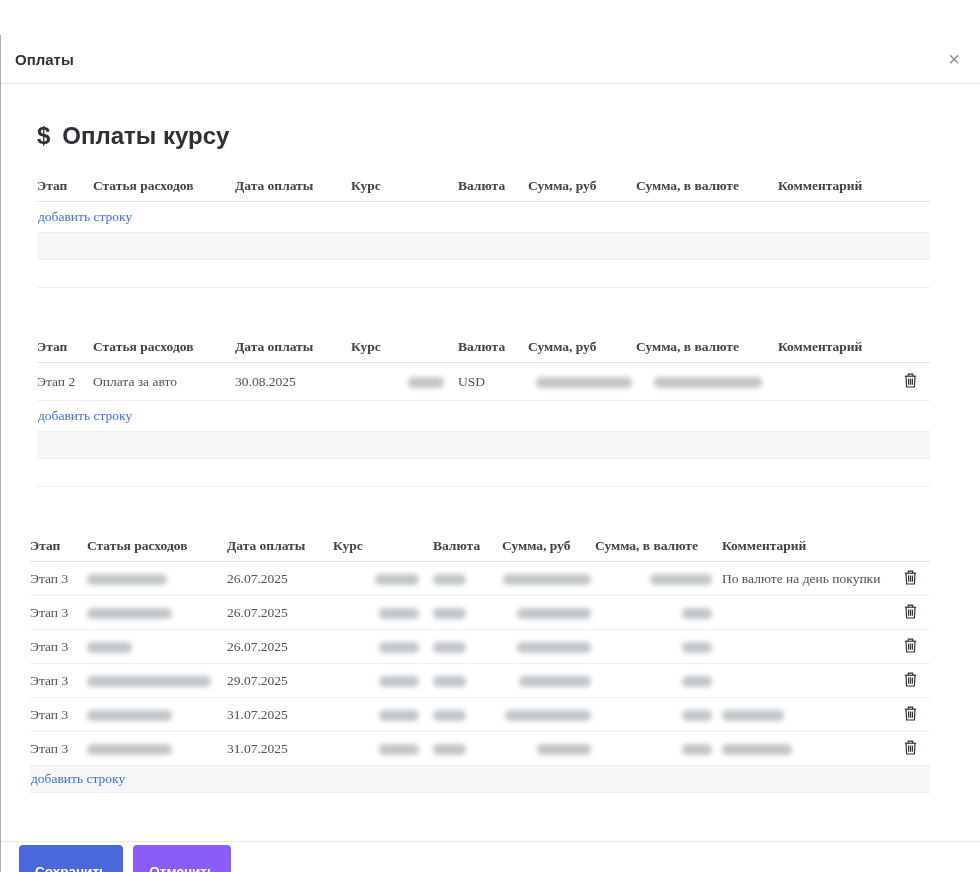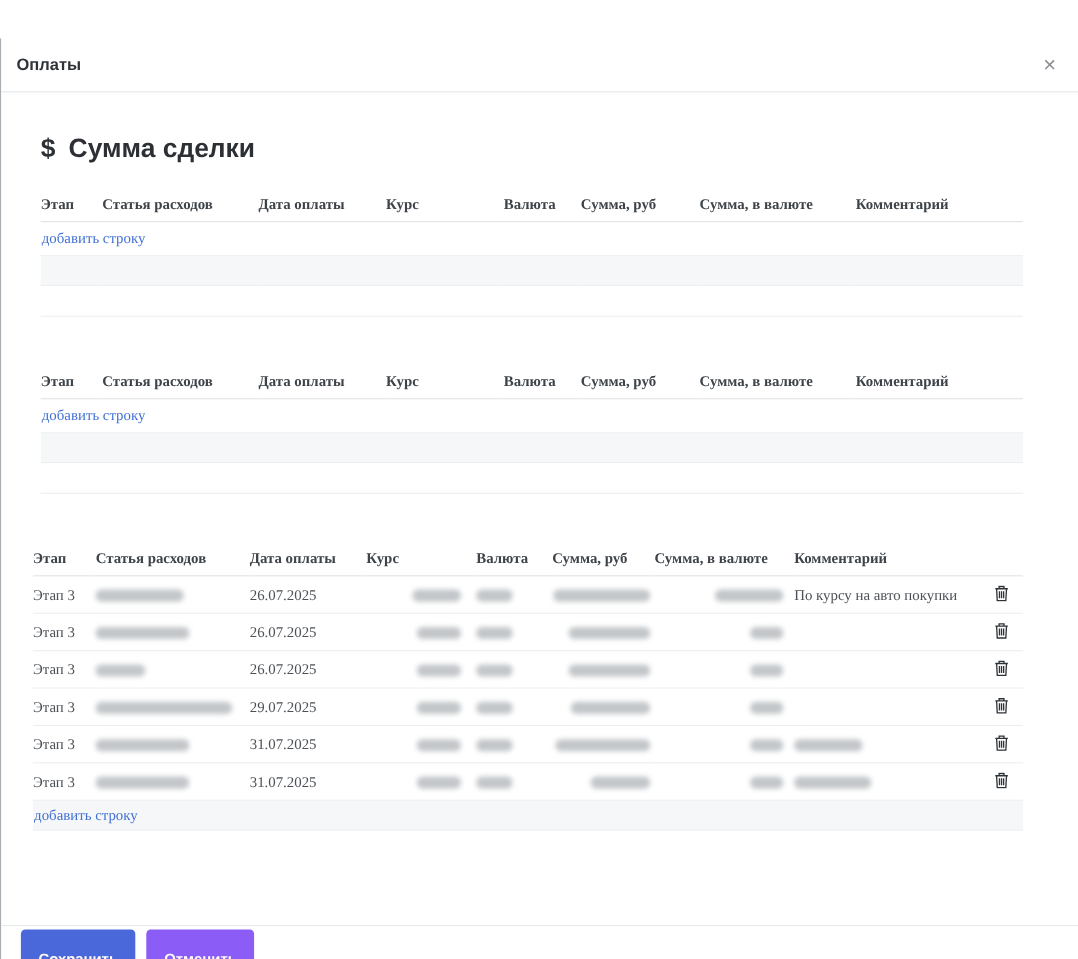--- a/index.html
+++ b/index.html
@@ -100,21 +100,21 @@
     <span class="modal-title">Оплаты</span>
     <button class="close-btn">
       <span>×</span>
     </button>
   </div>
 
   <div class="modal-body">
 
     <div class="page-title">
       <span class="dollar-icon">$</span>
-      <span>Сумма сделки</span>
+      <span>Оплаты курсу</span>
     </div>
 
     <table class="pay-table t12">
       <colgroup>
         <col style="width:56px">
           <col style="width:142px">
           <col style="width:116px">
           <col style="width:107px">
         <col style="width:70px">
           <col style="width:108px">
@@ -169,20 +169,36 @@
           <th>Дата оплаты</th>
           <th>Курс</th>
           <th>Валюта</th>
           <th>Сумма, руб</th>
           <th>Сумма, в валюте</th>
           <th>Комментарий</th>
           <th></th>
         </tr>
       </thead>
       <tbody>
+        <tr>
+          <td>Этап 2</td>
+          <td>Оплата за авто</td>
+          <td>30.08.2025</td>
+          <td class="num rate"><span class="blob" style="width:36px"></span></td>
+          <td>USD</td>
+          <td class="num"><span class="blob" style="width:96px"></span></td>
+          <td style="padding-left:18px"><span class="blob" style="width:108px"></span></td>
+          <td></td>
+          <td class="del"><button class="del-btn"><svg width="13" height="15" viewBox="0 0 13 15" fill="none" stroke="#2e3338" stroke-width="1.2">
+                  <path d="M0.8 3.2 H12.2"></path>
+                  <path d="M4.3 3.2 V1.2 H8.7 V3.2"></path>
+                  <path d="M2 3.2 L2.6 14 H10.4 L11 3.2"></path>
+                  <path d="M4.6 5.4 V11.8 M6.5 5.4 V11.8 M8.4 5.4 V11.8"></path>
+                </svg></button></td>
+        </tr>
         <tr class="link-row">
           <td colspan="9"><a class="add-row">добавить строку</a></td>
         </tr>
         <tr class="stripe-row">
             <td colspan="9"></td>
           </tr>
         <tr class="empty-row">
             <td colspan="9"></td>
           </tr>
       </tbody>
@@ -217,21 +233,21 @@
       </thead>
       <tbody>
         <tr>
           <td>Этап 3</td>
           <td><span class="blob" style="width:80px"></span></td>
           <td>26.07.2025</td>
           <td class="num rate"><span class="blob" style="width:44px"></span></td>
           <td><span class="blob" style="width:33px"></span></td>
           <td class="num"><span class="blob" style="width:88px"></span></td>
           <td class="num" style="padding-right:10px"><span class="blob" style="width:62px"></span></td>
-          <td>По курсу на авто покупки</td>
+          <td>По валюте на день покупки</td>
           <td class="del"><button class="del-btn"><svg width="13" height="15" viewBox="0 0 13 15" fill="none" stroke="#2e3338" stroke-width="1.2">
                   <path d="M0.8 3.2 H12.2"></path>
                   <path d="M4.3 3.2 V1.2 H8.7 V3.2"></path>
                   <path d="M2 3.2 L2.6 14 H10.4 L11 3.2"></path>
                   <path d="M4.6 5.4 V11.8 M6.5 5.4 V11.8 M8.4 5.4 V11.8"></path>
                 </svg></button></td>
         </tr>
         <tr>
           <td>Этап 3</td>
           <td><span class="blob" style="width:85px"></span></td>

